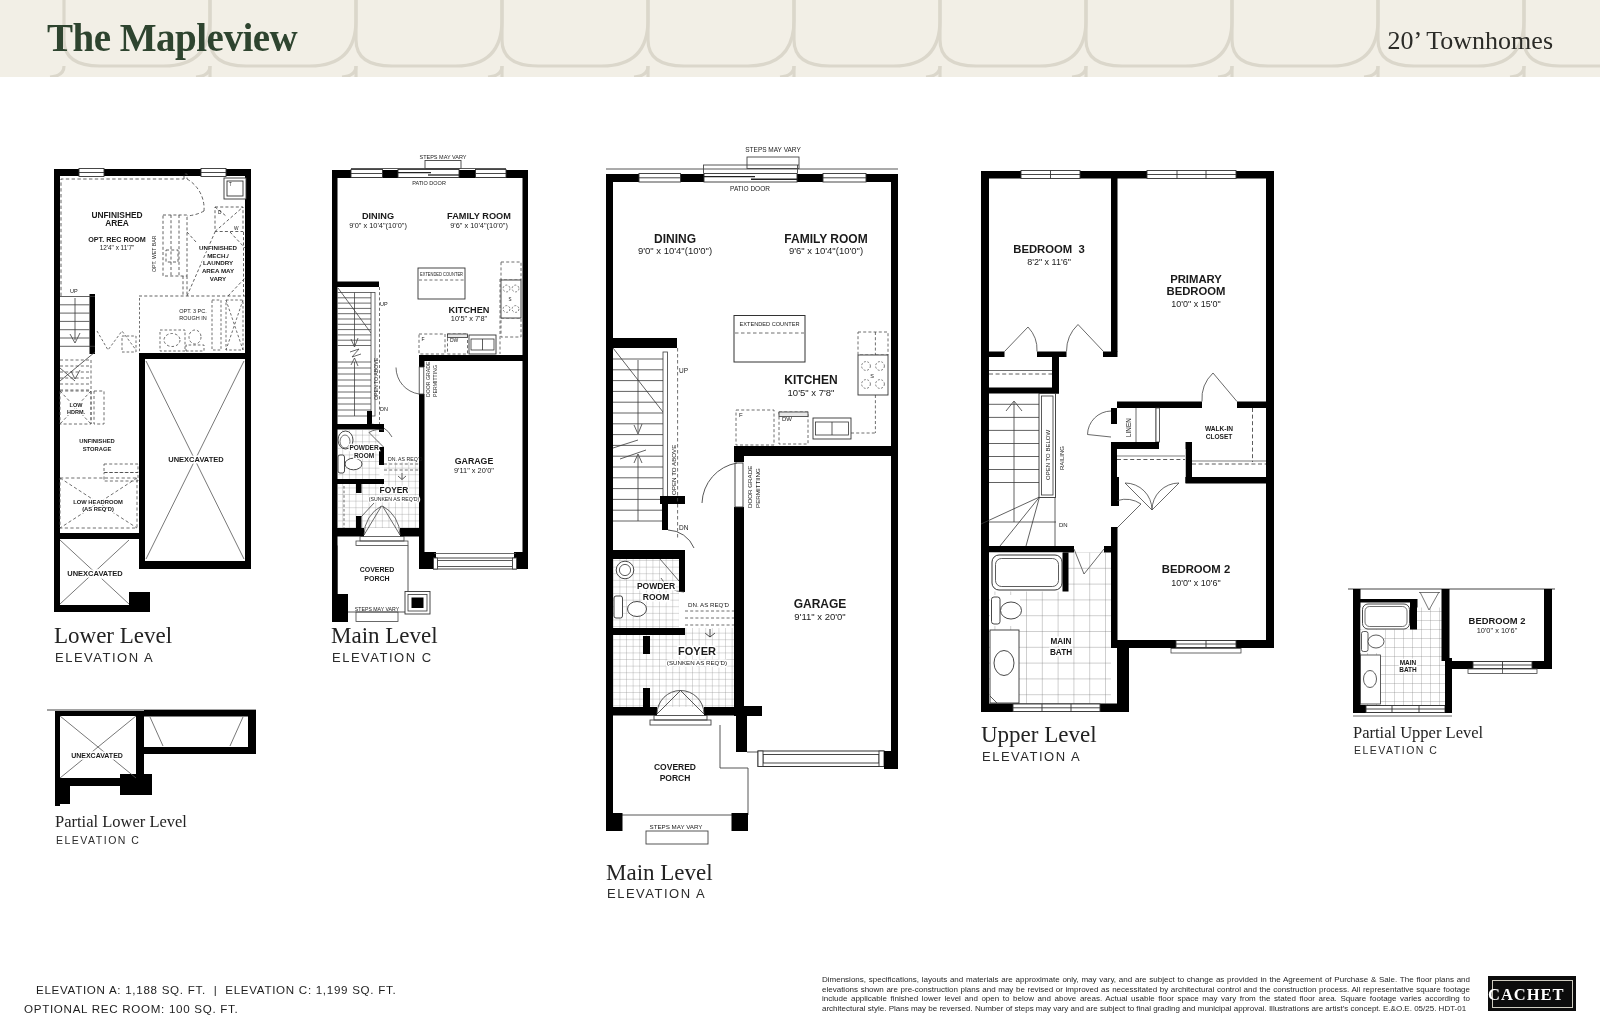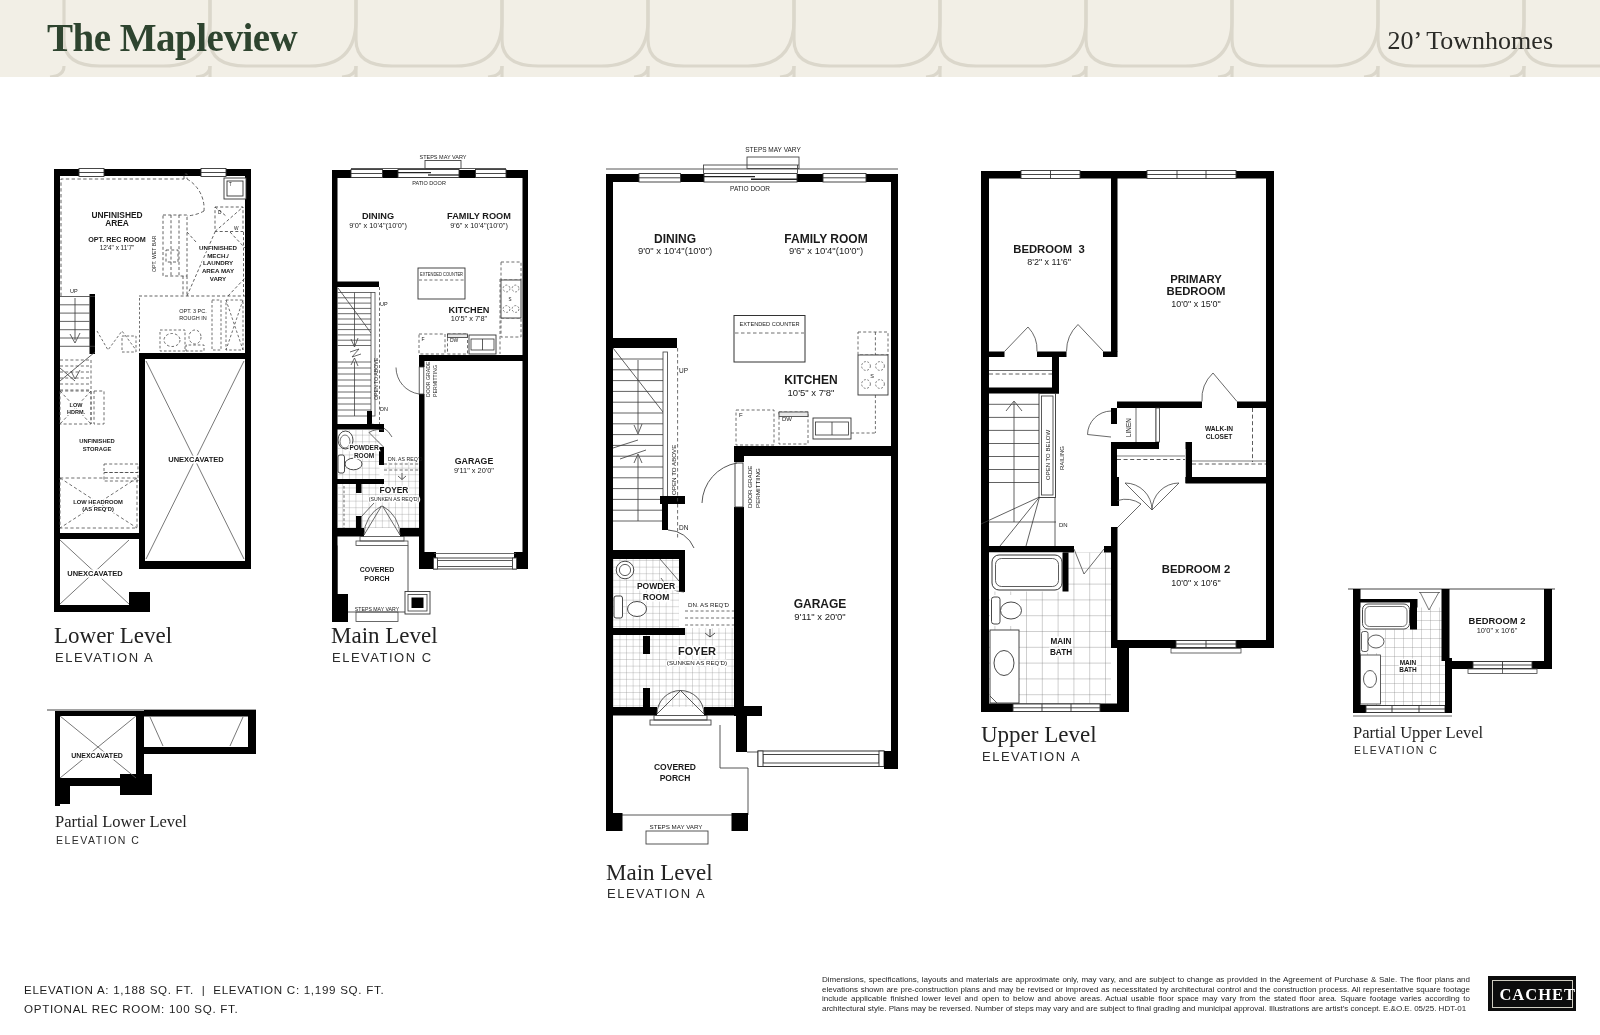--- a/index.html
+++ b/index.html
@@ -1037,21 +1037,21 @@
 <text x="1497" y="624" font-size="9.4" class="rm">BEDROOM 2</text>
 <text x="1497" y="632.5" font-size="7.4">10'0" x 10'6"</text>
 </g>
 
 <text x="1353" y="737.5" font-size="16.5px" class="ttl">Partial Upper Level</text>
 
 <text x="1354" y="753.5" font-size="10.5px" class="elv" letter-spacing="0.8">ELEVATION C</text>
 </g>
 </svg>
 
-<div style="position:absolute;left:24px;top:983px;font-size:11.6px;letter-spacing:0.7px;color:#1d1d1d;font-family:'Liberation Sans',sans-serif;">ELEVATION A: 1,188 SQ. FT. &nbsp;|&nbsp; ELEVATION C: 1,199 SQ. FT.</div>
+<div style="position:absolute;left:36px;top:983px;font-size:11.6px;letter-spacing:0.7px;color:#1d1d1d;font-family:'Liberation Sans',sans-serif;">ELEVATION A: 1,188 SQ. FT. &nbsp;|&nbsp; ELEVATION C: 1,199 SQ. FT.</div>
 <div style="position:absolute;left:24px;top:1002px;font-size:11.6px;letter-spacing:0.7px;color:#1d1d1d;font-family:'Liberation Sans',sans-serif;">OPTIONAL REC ROOM: 100 SQ. FT.</div>
 
 <div style="position:absolute;left:822px;top:975px;width:648px;font-size:8px;line-height:9.6px;color:#1f1f1f;text-align:justify;font-family:'Liberation Sans',sans-serif;">Dimensions, specifications, layouts and materials are approximate only, may vary, and are subject to change as provided in the Agreement of Purchase &amp; Sale. The floor plans and elevations shown are pre-construction plans and may be revised or improved as necessitated by architectural control and the construction process. All representative square footage include applicable finished lower level and open to below and above areas. Actual usable floor space may vary from the stated floor area. Square footage varies according to architectural style. Plans may be reversed. Number of steps may vary and are subject to final grading and municipal approval. Illustrations are artist’s concept. E.&amp;O.E. 05/25. HDT-01</div>
 
 <div style="position:absolute;left:1488px;top:976px;width:88px;height:35px;background:#0c0c0c;"></div>
 <div style="position:absolute;left:1491.5px;top:979.5px;width:79px;height:26px;border:1.2px solid #cfccc0;"></div>
-<div class="serif" style="position:absolute;left:1488px;top:985px;width:88px;text-align:right;font-size:16.5px;font-weight:bold;letter-spacing:1px;color:#fff;">CACHET</div>
+<div class="serif" style="position:absolute;left:1488px;top:985px;width:88px;text-align:left;font-size:16.5px;font-weight:bold;letter-spacing:1px;color:#fff;">CACHET</div>
 </div>
 
 </body></html>

